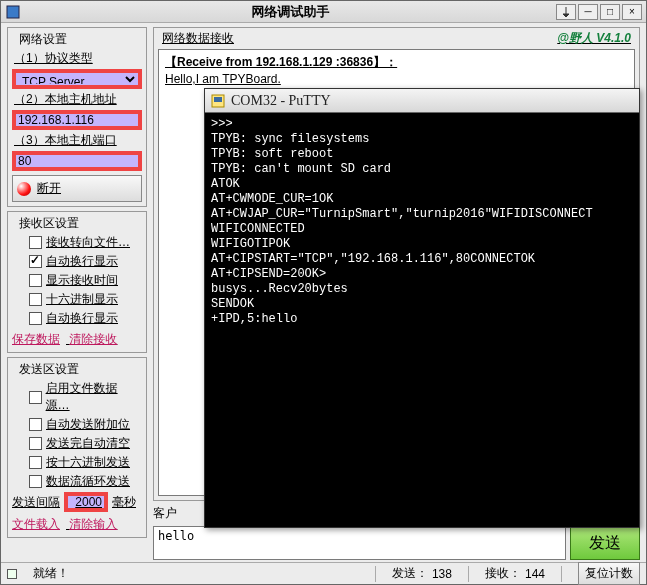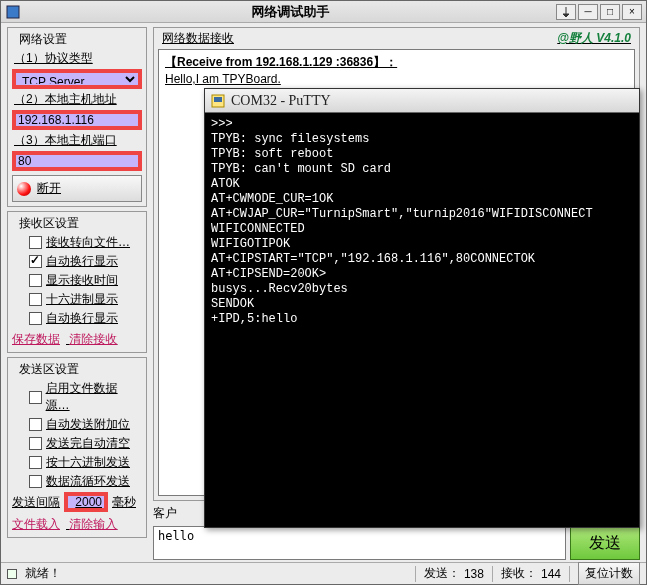--- a/index.html
+++ b/index.html
@@ -41,21 +41,21 @@
 .brand { color:#15803d; font-weight:bold; font-style:italic; }
 .recv-box { flex:1; border:1px solid #7a7a7a; background:#fff; padding:4px 6px; font-family:"SimSun","NSimSun","Courier New",monospace; font-size:12px; line-height:16px; overflow:hidden; white-space:pre; color:#000; }
 .recv-box .hdr { font-weight:bold; }
 
 .client-row { display:flex; align-items:center; gap:4px; }
 .send-row { display:flex; gap:4px; }
 .send-row textarea { flex:1; height:34px; border:1px solid #7a7a7a; background:#fff; padding:2px 4px; font-family:"SimSun",monospace; resize:none; }
 .send-btn { width:70px; background:linear-gradient(#aee77a,#6fc93d); border:1px solid #3a7a18; cursor:pointer; font-size:16px; }
 
 
-.status { height:22px; border-top:1px solid #aaa; display:flex; align-items:center; padding:0 6px; gap:8px; background:#ececec; }
+.status { height:22px; border-top:1px solid #aaa; display:flex; align-items:center; padding:0 6px; gap:16px; background:#ececec; }
 .status .sep { border-left:1px solid #aaa; height:16px; }
 .status .cell { display:flex; align-items:center; gap:4px; }
 .status .grow { flex:1; }
 .ready-icon { width:10px;height:10px;border:1px solid #555;background:#efe;display:inline-block;}
 
 
 .putty { position:absolute; left:204px; top:88px; width:436px; height:440px; border:1px solid #333; background:#000; box-shadow:2px 2px 6px rgba(0,0,0,.4); display:flex; flex-direction:column; }
 .putty-titlebar { height:24px; background:linear-gradient(#f4f4f4,#d8d8d8); display:flex; align-items:center; border-bottom:1px solid #666; }
 .putty-titlebar .picon { width:14px;height:14px; margin:0 6px; display:inline-block; }
 .putty-titlebar .ptitle { flex:1; font-size:14px; color:#222;font-family:Liberation Serif, serif; }

